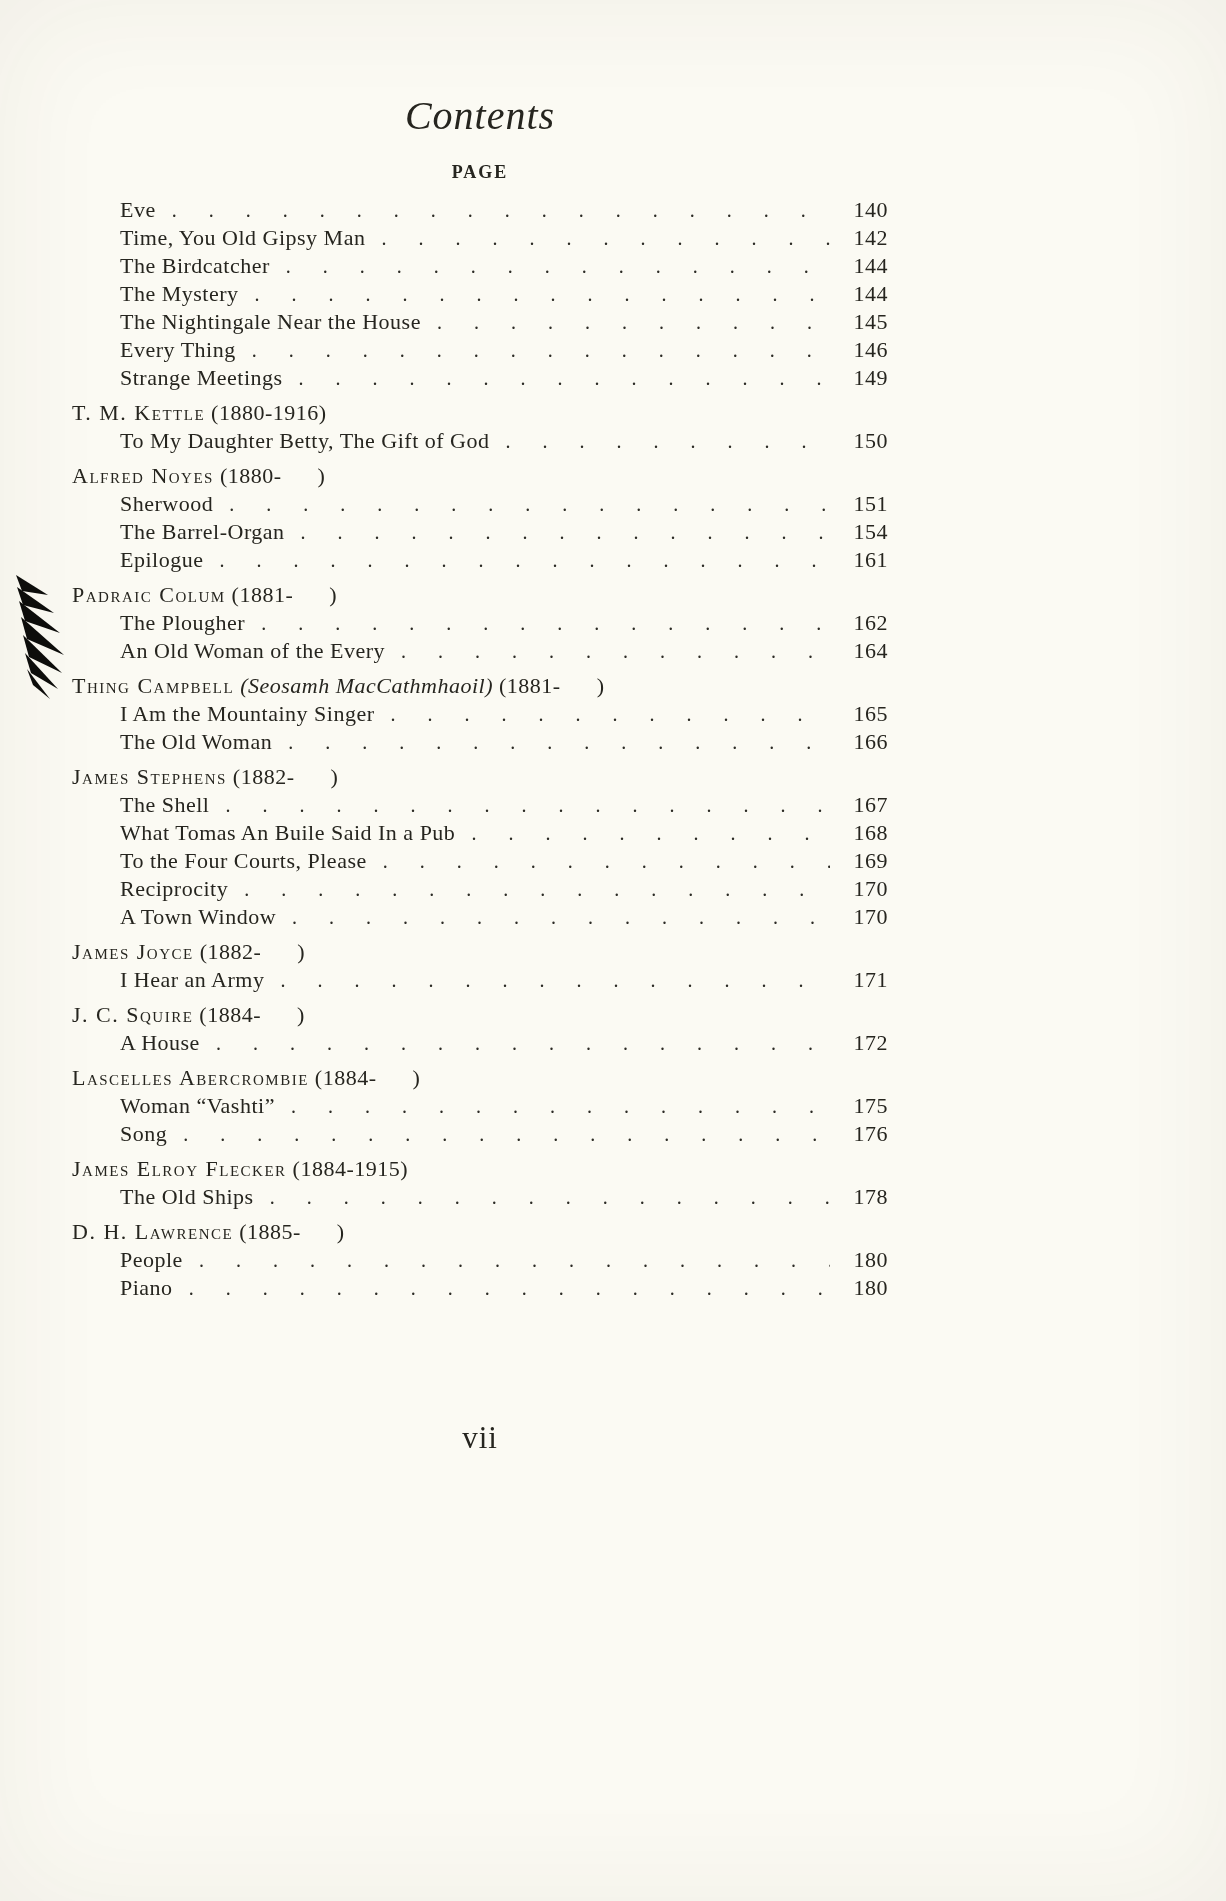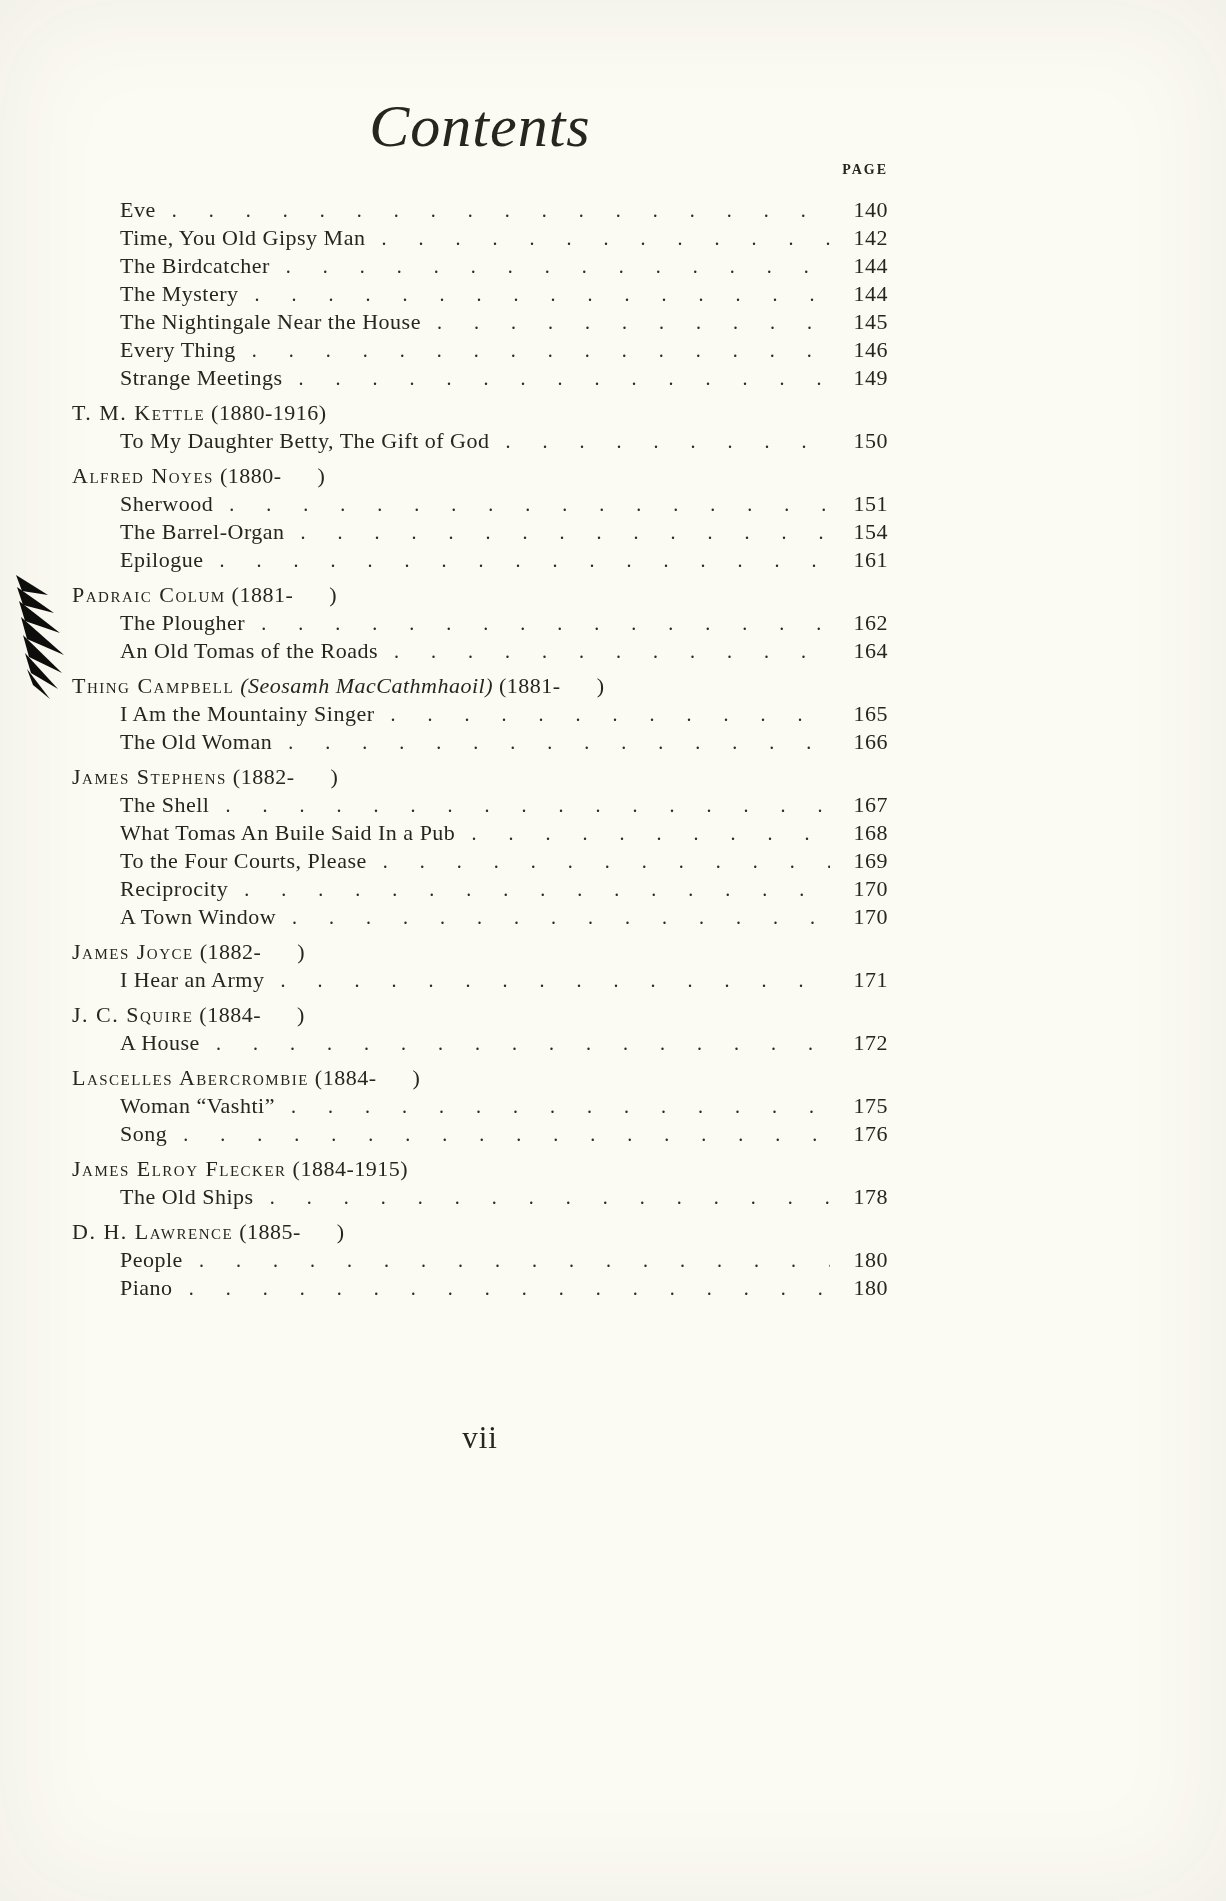--- a/index.html
+++ b/index.html
@@ -18,30 +18,30 @@
   }
   .title {
     position: absolute;
     top: 92px;
     left: 72px;
     width: 816px;
     margin: 0;
     text-align: center;
     font-style: italic;
     font-weight: normal;
-    font-size: 60px;
+    font-size: 40px;
     letter-spacing: 1px;
   }
   .page-label {
     position: absolute;
     top: 162px;
     left: 72px;
     width: 816px;
-    text-align: right;
-    font-size: 14px;
+    text-align: center;
+    font-size: 18px;
     font-weight: bold;
     letter-spacing: 2px;
   }
   .toc {
     position: absolute;
     top: 196px;
     left: 72px;
     width: 816px;
   }
   .author-line {
@@ -183,21 +183,21 @@
         <span class="dots">........................................</span>
         <span class="poem-page">161</span>
       </div>
       <div class="author-line"><span class="author-name">Padraic Colum</span><span class="author-dates">&nbsp;(1881-      )</span></div>
       <div class="poem-line">
         <span class="poem-title">The Plougher</span>
         <span class="dots">........................................</span>
         <span class="poem-page">162</span>
       </div>
       <div class="poem-line">
-        <span class="poem-title">An Old Tomas of the Roads</span>
+        <span class="poem-title">An Old Woman of the Every</span>
         <span class="dots">........................................</span>
         <span class="poem-page">164</span>
       </div>
       <div class="author-line"><span class="author-name">Thing Campbell</span><span class="author-alt">&nbsp;(Seosamh MacCathmhaoil)</span><span class="author-dates">&nbsp;(1881-      )</span></div>
       <div class="poem-line">
         <span class="poem-title">I Am the Mountainy Singer</span>
         <span class="dots">........................................</span>
         <span class="poem-page">165</span>
       </div>
       <div class="poem-line">

